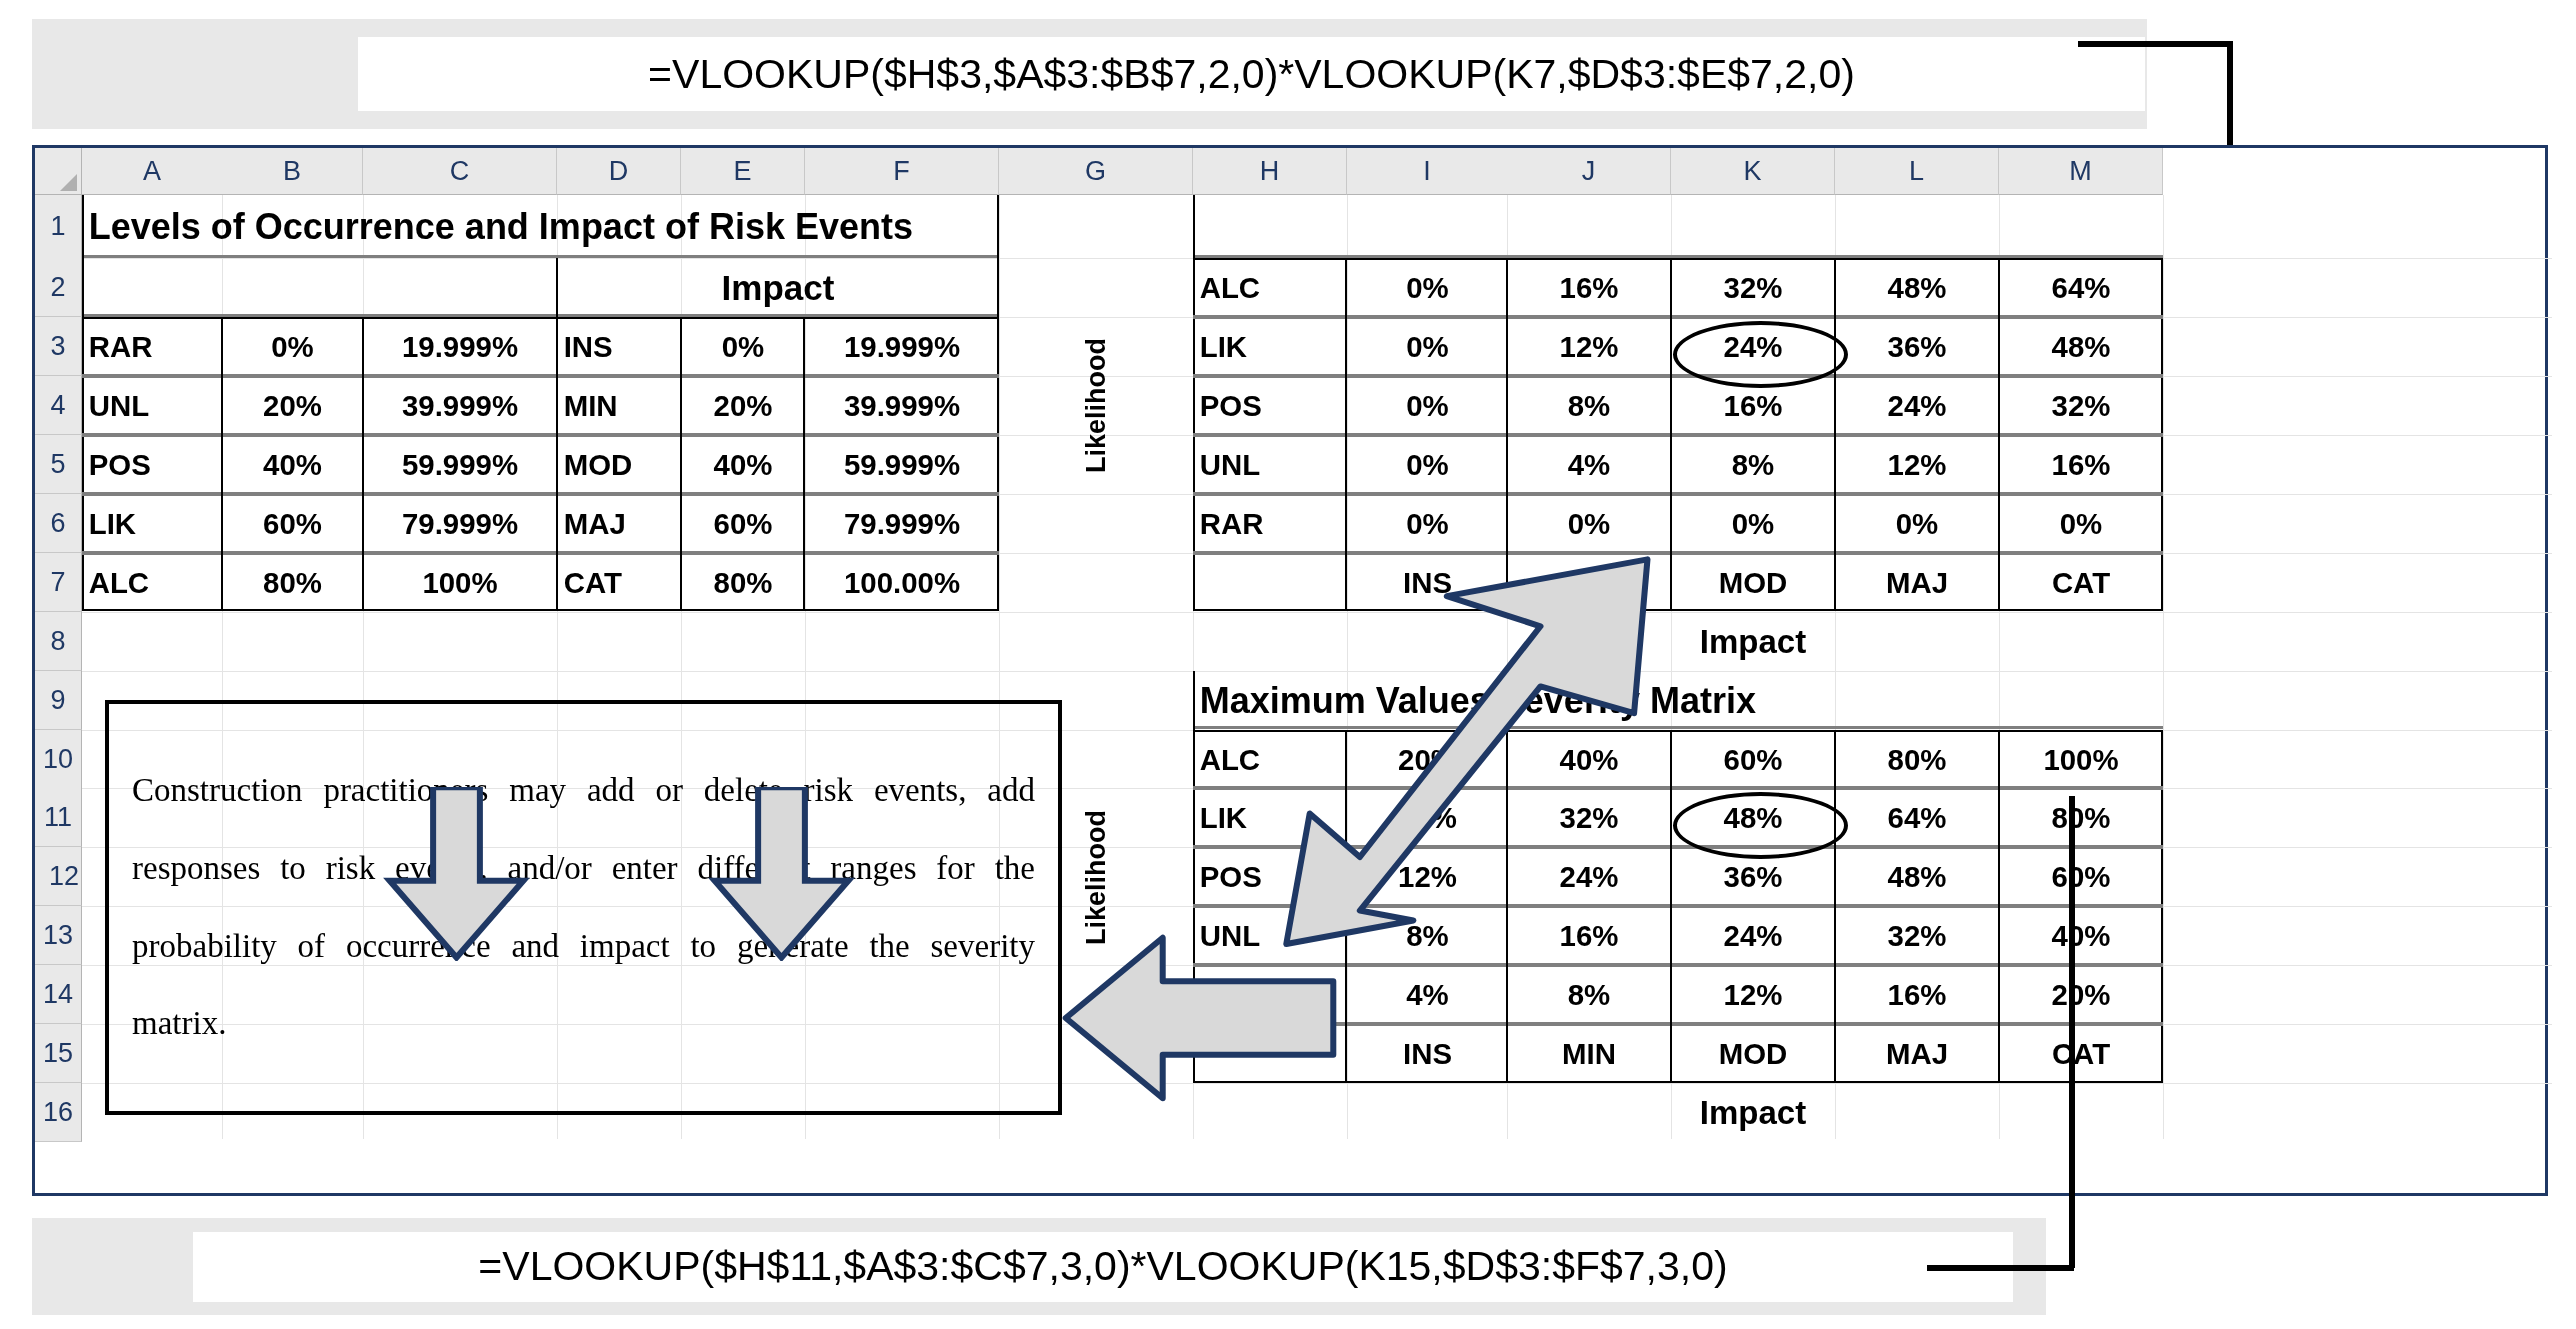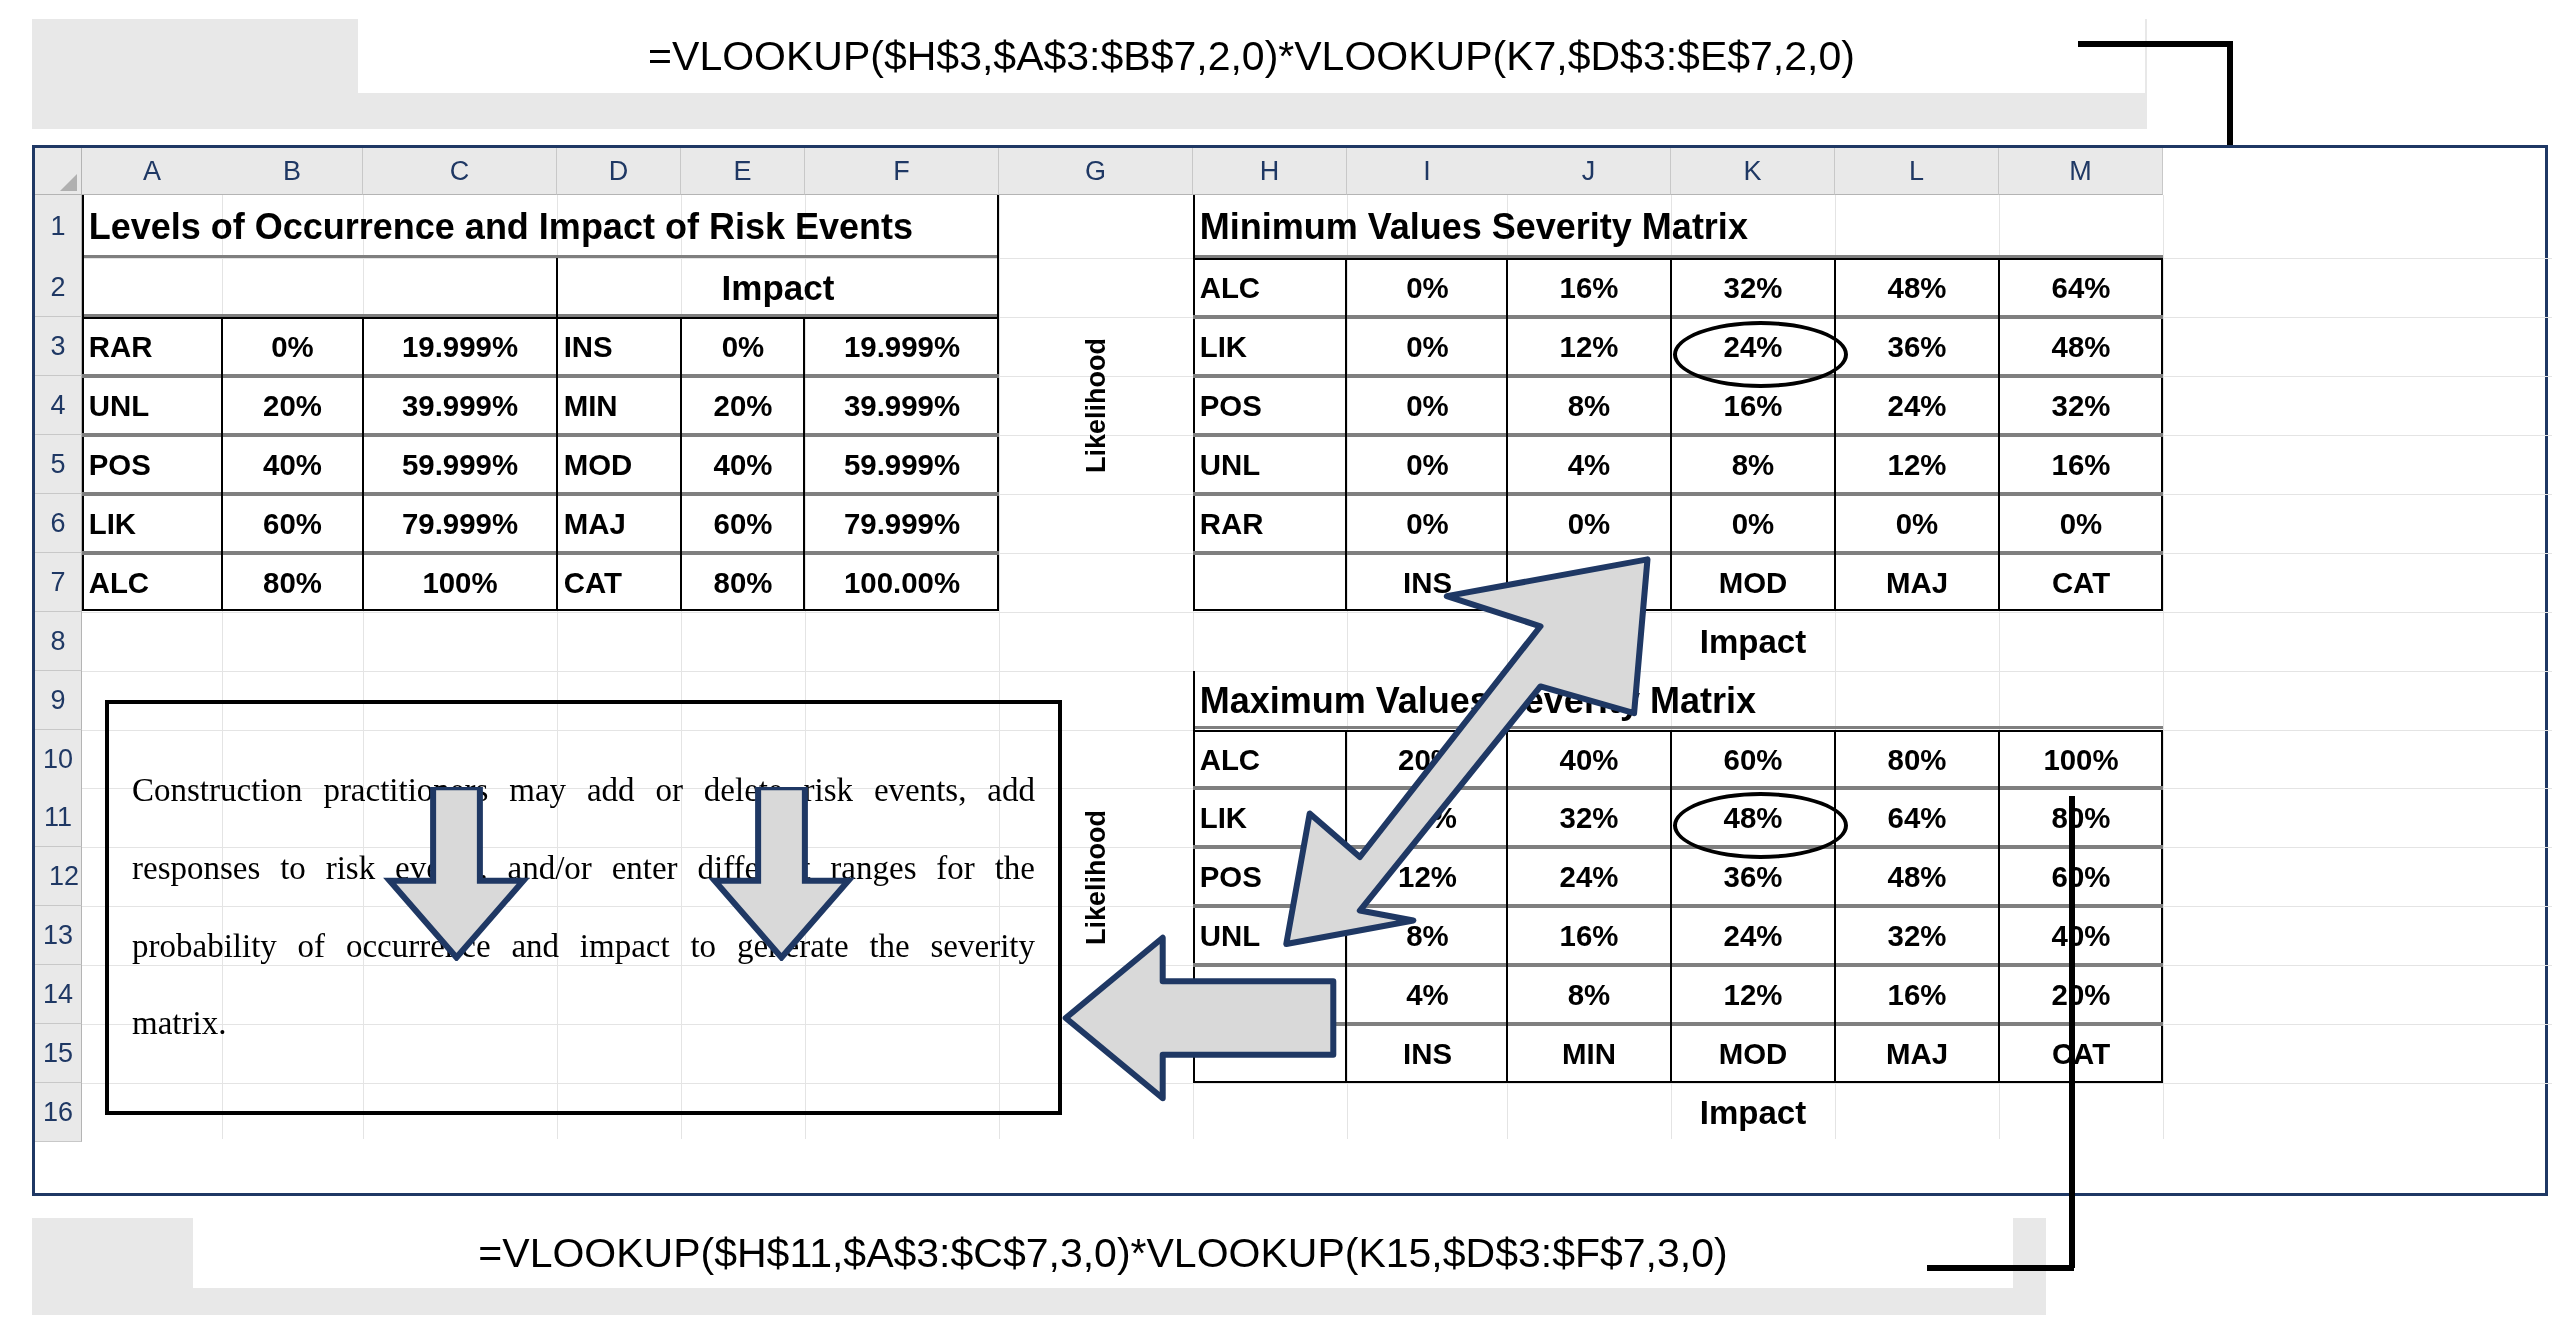--- a/index.html
+++ b/index.html
@@ -1,20 +1,20 @@
 <!DOCTYPE html>
 <html style="font-size:10.7px"><head>
 <meta charset="utf-8">
 <style>
   html,body{margin:0;padding:0;background:#ffffff;}
   body{font-family:"Liberation Sans",sans-serif;}
   #root{position:relative;width:2576px;height:1329px;background:#ffffff;overflow:hidden;}
 
   
-  .fbar{position:absolute;background:#e8e8e8;display:flex;align-items:flex-start;}
+  .fbar{position:absolute;background:#e8e8e8;display:flex;align-items:center;}
   .fbox{background:#ffffff;display:flex;align-items:center;justify-content:center;
         font-family:"Liberation Sans",sans-serif;color:#000;white-space:nowrap;}
 
   
   #sheet{position:absolute;left:32px;top:145px;width:2516px;height:1051px;
          border:3.3px solid #1f3864;background:#ffffff;box-sizing:border-box;}
 
   .colhdr,.rowhdr{position:absolute;background:#e9e9e9;color:#1f3864;
         font-weight:normal;display:flex;align-items:center;justify-content:center;
         font-size:27px;box-sizing:border-box;}
@@ -242,21 +242,20 @@
     <div class="bx" style="left:47px;top:344px;width:917px;height:4px;background:#7f7f7f;"></div>
     <div class="bx" style="left:47px;top:403px;width:917px;height:4px;background:#7f7f7f;"></div>
     <div class="bx" style="left:186px;top:169px;width:2px;height:294px;background:#000;"></div>
     <div class="bx" style="left:327px;top:169px;width:2px;height:294px;background:#000;"></div>
     <div class="bx" style="left:521px;top:110px;width:2px;height:353px;background:#000;"></div>
     <div class="bx" style="left:645px;top:169px;width:2px;height:294px;background:#000;"></div>
     <div class="bx" style="left:768px;top:169px;width:2px;height:294px;background:#000;"></div>
     <div class="bx" style="left:47px;top:47px;width:2px;height:122px;background:#000;"></div>
     <div class="bx" style="left:962px;top:47px;width:2px;height:122px;background:#000;"></div>
 
-    <div class="cell lft" style="left:1158px;top:47px;width:970px;height:64px;font-size:36px;">Minimum Values Severity Matrix</div>
     <div class="bx" style="left:1158px;top:107px;width:970px;height:3.3px;background:#7f7f7f;"></div>
 
     <div class="vert" style="left:964px;top:110px;width:194px;height:294px;">
       <span>Likelihood</span>
     </div>
 
     <div class="cell lft" style="left:1158px;top:110px;width:154px;height:59px;">ALC</div>
     <div class="cell lft" style="left:1158px;top:169px;width:154px;height:59px;">LIK</div>
     <div class="cell lft" style="left:1158px;top:228px;width:154px;height:59px;">POS</div>
     <div class="cell lft" style="left:1158px;top:287px;width:154px;height:59px;">UNL</div>

